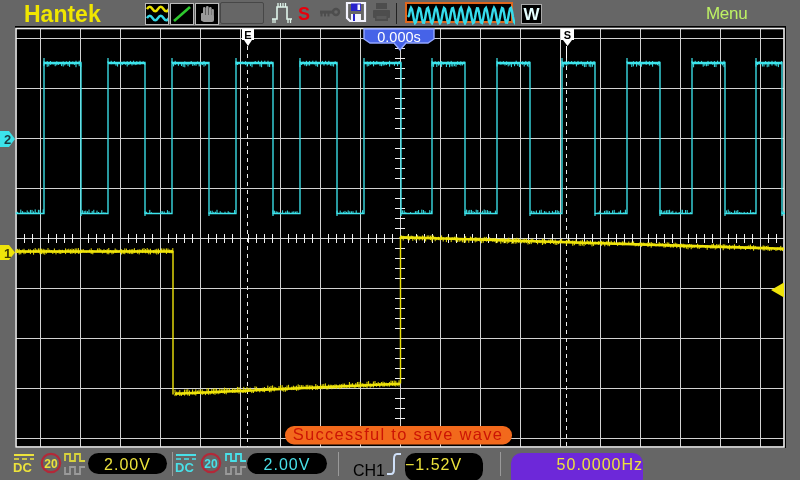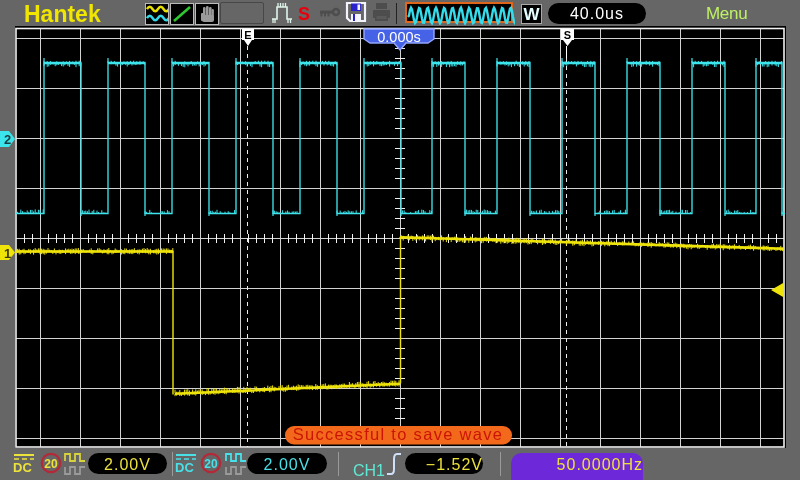--- a/index.html
+++ b/index.html
@@ -85,21 +85,20 @@
             <rect x="3" y="9" width="17" height="8" rx="1"></rect>
             <rect x="5" y="13" width="13" height="7"></rect>
           </g>
           <rect x="6.5" y="15" width="10" height="3" fill="#5a5a5a"></rect>
         </svg></div>
 <div style="position:absolute;left:396px;top:3px;width:1px;height:21px;background:#222"></div>
 <div style="position:absolute;left:405px;top:2px;width:108px;height:21px;background:#000;border:2px solid #e0661c;box-sizing:border-box"><svg width="108" height="21" viewBox="0 0 108 21">
           <path d="M1 13 L2 11.5 L3 6.1 L4 3.7 L5 5.5 L6 10.6 L7 16.2 L8 19.2 L9 18.0 L10 13.3 L11 7.6 L12 4.0 L13 4.6 L14 8.9 L15 14.7 L16 18.7 L17 18.8 L18 14.9 L19 9.2 L20 4.7 L21 3.9 L22 7.3 L23 13.0 L24 17.8 L25 19.2 L26 16.4 L27 10.9 L28 5.7 L29 3.7 L30 5.9 L31 11.2 L32 16.6 L33 19.3 L34 17.7 L35 12.7 L36 7.1 L37 3.9 L38 4.8 L39 9.5 L40 15.2 L41 18.9 L42 18.6 L43 14.4 L44 8.6 L45 4.4 L46 4.1 L47 7.8 L48 13.5 L49 18.2 L50 19.1 L51 15.9 L52 10.3 L53 5.3 L54 3.7 L55 6.4 L56 11.8 L57 17.1 L58 19.3 L59 17.3 L60 12.1 L61 6.6 L62 3.8 L63 5.2 L64 10.0 L65 15.7 L66 19.1 L67 18.3 L68 13.8 L69 8.1 L70 4.2 L71 4.3 L72 8.3 L73 14.1 L74 18.4 L75 19.0 L76 15.4 L77 9.7 L78 5.0 L79 3.8 L80 6.8 L81 12.4 L82 17.5 L83 19.3 L84 16.9 L85 11.5 L86 6.1 L87 3.7 L88 5.5 L89 10.6 L90 16.2 L91 19.2 L92 18.0 L93 13.3 L94 7.6 L95 4.0 L96 4.6 L97 8.9 L98 14.7 L99 18.7 L100 18.8 L101 14.9 L102 9.2 L103 4.7 L104 3.9 L105 7.3 L106 13.0 L107 17.8 L108 19.2 L109 16.4" stroke="#35dcec" stroke-width="2.4" fill="none"></path>
         </svg></div>
 <div style="position:absolute;left:521px;top:4px;width:21px;height:20px;background:#000;border:1px solid #aaa;box-sizing:border-box;font:bold 17px 'Liberation Sans',sans-serif;color:#e6ffff;text-align:center;line-height:19px">W</div>
-<div style="position:absolute;left:548px;top:3px;width:98px;height:21px;background:#000;border-radius:10.5px;font:16px 'Liberation Sans',sans-serif;color:#fff;text-align:center;line-height:21px;letter-spacing:1px">40.0us</div>
 <div style="position:absolute;left:706px;top:4px;font:17px 'Liberation Sans',sans-serif;color:#bef264;letter-spacing:-0.3px">Menu</div>
 </div>
 <div style="position:absolute;left:0;top:448px;width:800px;height:32px;background:#666666">
 <svg style="position:absolute;left:13px;top:5px" width="22" height="22" viewBox="0 0 22 22">
         <path d="M1 2 H21" stroke="#ece23c" stroke-width="2"></path>
         <path d="M1 6 H6 M9 6 H14 M17 6 H21" stroke="#ece23c" stroke-width="1.6"></path>
         <text x="0" y="19" font-size="13" font-weight="bold" fill="#ece23c" font-family="Liberation Sans, sans-serif">DC</text>
       </svg>
 <svg style="position:absolute;left:40px;top:4px" width="22" height="22" viewBox="0 0 22 22">
         <circle cx="11" cy="11" r="9.2" fill="none" stroke="#b42838" stroke-width="2.2"></circle>
@@ -119,21 +118,21 @@
 <svg style="position:absolute;left:200px;top:4px" width="22" height="22" viewBox="0 0 22 22">
         <circle cx="11" cy="11" r="9.2" fill="none" stroke="#b42838" stroke-width="2.2"></circle>
         <text x="11" y="15.5" font-size="12" font-weight="bold" fill="#49e0e8" text-anchor="middle" font-family="Liberation Sans, sans-serif">20</text>
       </svg>
 <svg style="position:absolute;left:225px;top:5px" width="22" height="22" viewBox="0 0 22 22">
         <path d="M1 8 V1 H6 V8 H11 V1 H16 V8 H21" stroke="#49e0e8" stroke-width="1.8" fill="none"></path>
         <path d="M1 14 V21 H6 V14 H11 V21 H16 V14 H21" stroke="#9a9a9a" stroke-width="1.8" fill="none"></path>
       </svg>
 <div style="position:absolute;left:247px;top:5px;width:80px;height:21px;background:#000;border-radius:10.5px;font:16px 'Liberation Sans',sans-serif;color:#49e0e8;text-align:center;line-height:23px;letter-spacing:1px">2.00V</div>
 <div style="position:absolute;left:338px;top:4px;width:1px;height:24px;background:#9a9a9a"></div>
-<div style="position:absolute;left:353px;top:14px;font:16px 'Liberation Sans',sans-serif;color:#5eead4">CH1</div>
+<div style="position:absolute;left:353px;top:14px;font:16px 'Liberation Sans',sans-serif;color:#000000">CH1</div>
 <svg style="position:absolute;left:385px;top:3px" width="18" height="26" viewBox="0 0 18 26">
         <path d="M2 23 H6 Q9 23 9 18 V8 Q9 3 12 3 H16" stroke="#cfe0f8" stroke-width="2" fill="none"></path>
       </svg>
-<div style="position:absolute;left:405px;top:5px;width:78px;height:21px;background:#000;border-radius:10.5px;font:16px 'Liberation Sans',sans-serif;color:#ece23c;text-align:right;line-height:23px;letter-spacing:1px">−1.52V</div>
+<div style="position:absolute;left:405px;top:5px;width:78px;height:28px;background:#000;border-radius:10.5px;font:16px 'Liberation Sans',sans-serif;color:#ece23c;text-align:left;line-height:23px;letter-spacing:1px">−1.52V</div>
 <div style="position:absolute;left:500px;top:4px;width:1px;height:24px;background:#9a9a9a"></div>
 <div style="position:absolute;left:511px;top:5px;width:132px;height:35px;background:#6d28d9;border-radius:10.5px;font:16px 'Liberation Sans',sans-serif;color:#ece23c;text-align:right;line-height:23px;letter-spacing:1px">50.0000Hz</div>
 </div>
 </div>
 
 </body></html>

